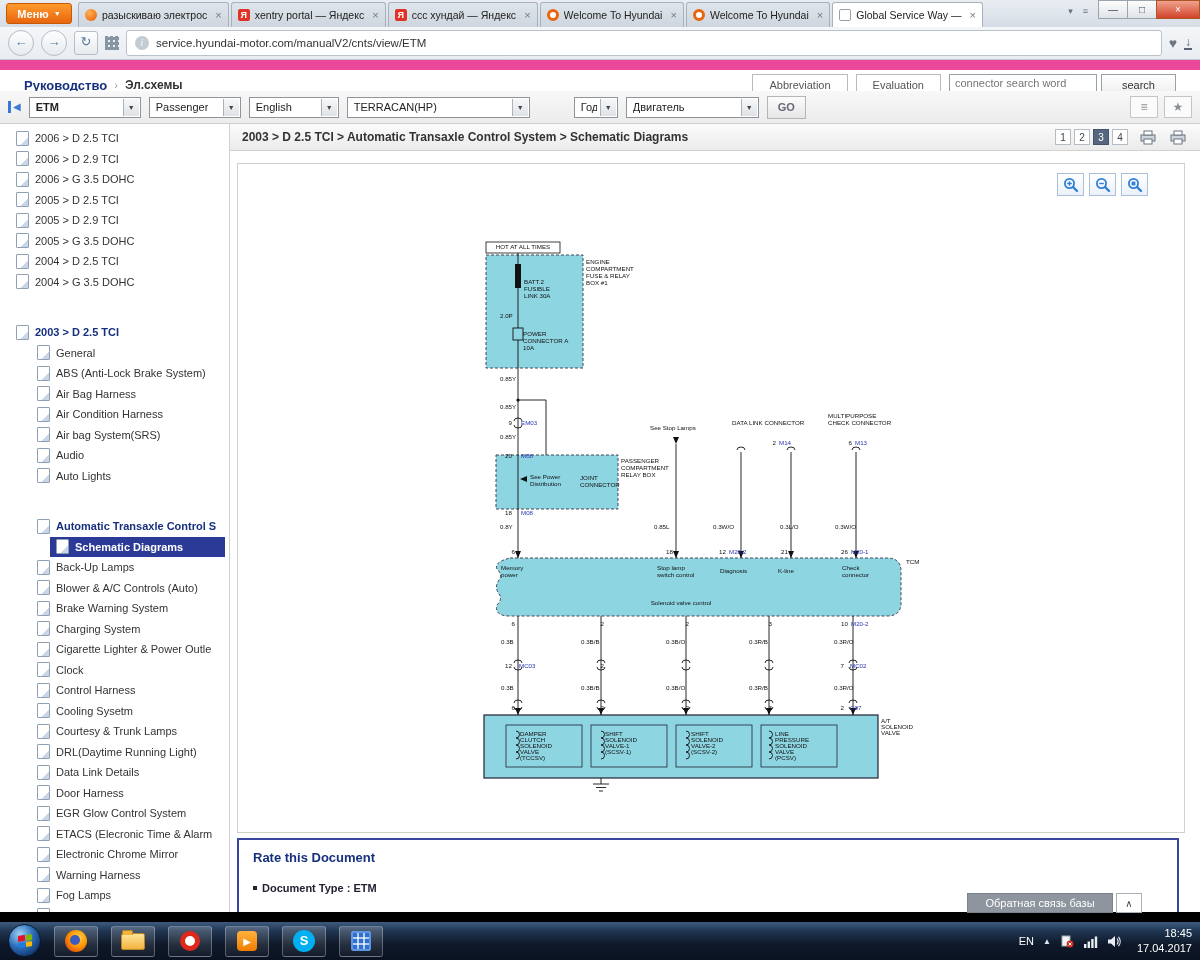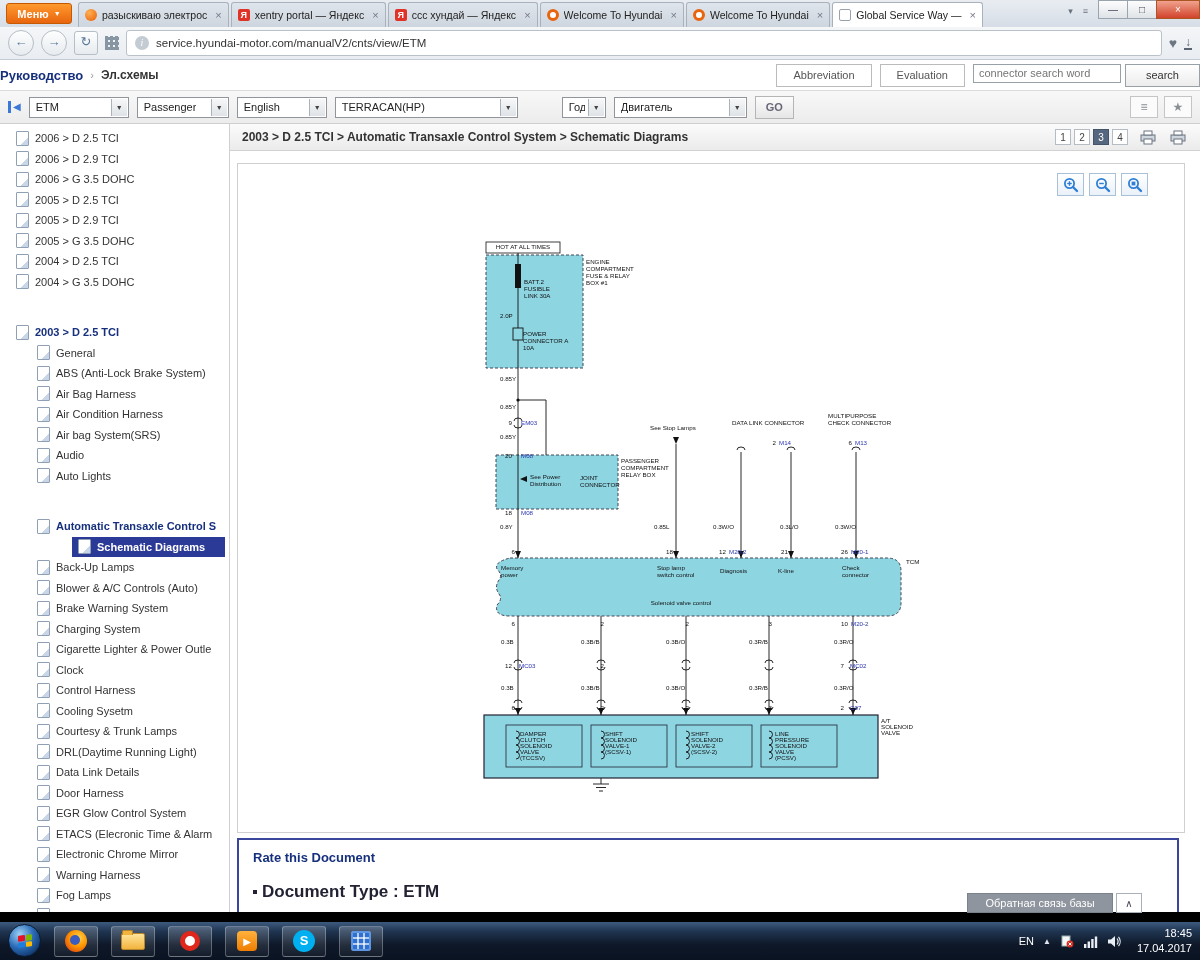--- a/index.html
+++ b/index.html
@@ -25,67 +25,67 @@
   .navbar{position:absolute;top:27px;height:33px;left:0;right:0;background:linear-gradient(#f4f6f8,#e9edf1);border-bottom:1px solid #c3cad1;display:flex;align-items:center;padding:0 8px;gap:7px;box-sizing:border-box;}
   .nav-btn{width:24px;height:24px;border-radius:50%;border:1px solid #b6bec6;background:linear-gradient(#fdfefe,#e7ebef);color:#5b7a9c;font-size:13px;text-align:center;line-height:22px;flex:none;}
   .nav-btn.sq{border-radius:3px;width:22px;height:22px;line-height:20px;}
   .grid-icon{width:14px;height:14px;flex:none;background:repeating-linear-gradient(0deg,#8895a3 0 3px,transparent 3px 5px),repeating-linear-gradient(90deg,#8895a3 0 3px,transparent 3px 5px);}
   .urlbar{flex:1;height:24px;background:#fff;border:1px solid #b9c1c9;border-radius:3px;display:flex;align-items:center;padding:0 8px;gap:7px;}
   .info-badge{width:14px;height:14px;border-radius:50%;background:#c3cbd3;color:#fff;font-size:10px;font-style:italic;text-align:center;line-height:14px;font-family:"Liberation Serif",serif;flex:none;}
   .url-text{font-size:11.5px;color:#333;text-align:right;}
   .heart-ic{font-size:14px;color:#6b7682;}
   .dl-ic{font-size:12px;color:#5a6470;border-bottom:2px solid #5a6470;line-height:11px;padding:0 1px;}
   
-  .pg-header{position:absolute;top:60px;left:0;right:0;height:31px;background:#fff;border-bottom:1px solid #dcdcdc;display:flex;align-items:center;padding:0 0;box-sizing:border-box;}
+  .pg-header{position:absolute;top:70px;left:0;right:0;height:31px;background:#fff;border-bottom:1px solid #dcdcdc;display:flex;align-items:center;padding:0 24px;box-sizing:border-box;}
   .bc-root{font-size:13px;font-weight:bold;color:var(--navy);}
   .bc-sep{color:#999;margin:0 7px;font-size:11px;}
   .bc-cur{font-size:12px;font-weight:bold;color:#333;}
   .hd-right{margin-left:auto;display:flex;align-items:flex-start;}
   .hd-btn{height:21px;padding:0 16px;border:1px solid #bbb;background:#fff;font-size:11px;color:#555;margin-left:8px;display:flex;align-items:center;}
   .hd-input{width:136px;height:17px;border:1px solid #98a0a8;font-size:11px;padding:0 5px;color:#333;margin-left:8px;}
   .hd-search{height:21px;padding:0 20px;border:1px solid #98a0a8;background:linear-gradient(#fff,#ececec);font-size:11px;color:#333;margin-left:4px;display:flex;align-items:center;}
   .toolbar{position:absolute;top:91px;height:33px;left:0;right:0;background:linear-gradient(#f8f8f8,#ececec);border-bottom:1px solid #cfcfcf;display:flex;align-items:center;padding:0 8px;gap:8px;box-sizing:border-box;}
   .collapse-btn{color:#3b78d8;font-size:10px;border-left:3px solid #3b78d8;padding-left:2px;height:12px;line-height:12px;}
   .tb-selects{display:flex;gap:8px;align-items:center;}
   .tb-select{height:21px;border:1px solid #8f959b;background:#fff;display:flex;align-items:center;font-size:11px;color:#222;position:relative;padding:0 20px 0 6px;box-sizing:border-box;}
   .tb-select .tb-val{white-space:nowrap;overflow:hidden;}
   .tb-select .arr{position:absolute;right:1px;top:1px;bottom:1px;width:15px;background:linear-gradient(#f6f7f8,#dfe3e7);border-left:1px solid #aab2ba;display:flex;align-items:center;justify-content:center;font-size:7px;color:#444;}
-  .tb-select.s0{width:100px;}.tb-select.s1{width:92px;}.tb-select.s2{width:90px;}.tb-select.s3{width:183px;}
+  .tb-select.s0{width:112px;font-weight:bold;}.tb-select.s1{width:92px;}.tb-select.s2{width:90px;}.tb-select.s3{width:183px;}
   .tb-select.s4{width:44px;margin-left:36px;}.tb-select.s5{width:133px;}
   .go-btn{height:21px;padding:0 10px;border:1px solid #b5b5b5;background:linear-gradient(#fcfcfc,#e6e6e6);font-size:11px;color:#667;font-weight:bold;display:flex;align-items:center;}
   .tb-icons{margin-left:auto;display:flex;gap:6px;}
   .tb-ic{width:26px;height:20px;border:1px solid #c5c5c5;background:#fbfbfb;text-align:center;line-height:20px;font-size:12px;color:#8a8f94;}
   
   .body{position:absolute;top:124px;left:0;right:0;height:788px;display:flex;border-radius:13px;}
   .sidebar{width:230px;flex:none;border-right:1px solid #d0d0d0;padding-top:4px;box-sizing:border-box;overflow:hidden;background:#fff;}
   .tree-row{height:20.5px;display:flex;align-items:center;gap:6px;font-size:11px;color:#333;padding-left:16px;white-space:nowrap;overflow:hidden;}
   .tree-row.lvl1{padding-left:37px;}
   .tree-row.parent{color:#16307e;font-weight:bold;margin-top:30px;}
-  .tree-row.lvl2{padding-left:6px;margin-left:72px;margin-right:4px;}
+  .tree-row.lvl2{padding-left:6px;margin-left:50px;margin-right:4px;}
   .tree-row.selected{background:var(--selbg);color:#fff;font-weight:bold;}
   .tree-icon{width:11px;height:13px;flex:none;border:1px solid #8fa0b5;border-radius:1px;background:linear-gradient(135deg,#fff 70%,#c9d6e8 70%);}
   .main{flex:1;position:relative;background:#fff;overflow:hidden;}
   .content-header{position:absolute;top:0;left:0;right:0;height:27px;background:linear-gradient(#fbfbfb,#ebebeb);border-bottom:1px solid #d2d2d2;display:flex;align-items:center;padding:0 12px;box-sizing:border-box;}
   .content-title{font-size:12px;font-weight:bold;color:#333;}
   .pager{margin-left:auto;display:flex;gap:3px;align-items:center;}
   .pg-btn{width:16px;height:16px;border:1px solid #b5bcc4;background:#fff;font-size:10px;color:#444;text-align:center;line-height:16px;box-sizing:border-box;}
   .pg-btn.active{background:#55677e;border-color:#44546a;color:#fff;}
   .print-ic{margin-left:10px;}
   .diagram-box{position:absolute;left:7px;top:39px;width:946px;height:668px;border:1px solid #cfcfcf;}
   .zoom-bar{position:absolute;top:9px;right:36px;display:flex;gap:5px;}
   .zoom-btn{width:25px;height:21px;border:1px solid #a9c0d8;background:linear-gradient(#fff,#eaf1f8);display:flex;align-items:center;justify-content:center;}
   .schematic{position:absolute;left:218px;top:64px;}
   .schematic text{font-size:6.2px;font-family:"Liberation Sans",sans-serif;}
   .cyan{fill:var(--cyan);}
   .dash{stroke:#445;stroke-width:1;stroke-dasharray:3 2;}
   .solid{stroke:#223;stroke-width:1.2;}
   .sub{fill:none;stroke:#223;stroke-width:0.8;}
   .rate-box{position:absolute;left:7px;top:714px;width:942px;height:76px;border:2px solid #39469c;background:#fff;padding:10px 14px;box-sizing:border-box;}
   .rate-title{font-size:13px;font-weight:bold;color:var(--navy);}
-  .rate-doc{margin-top:17px;font-size:17px;font-weight:bold;color:#223;display:flex;align-items:center;gap:5px;}
+  .rate-doc{margin-top:17px;font-size:11px;font-weight:bold;color:#223;display:flex;align-items:center;gap:5px;}
   .bullet{width:4px;height:4px;background:#223;flex:none;}
   .feedback-btn{position:absolute;left:967px;top:893px;width:146px;height:20px;background:#8e959e;color:#fff;font-size:11px;border:1px solid #7a828c;display:flex;align-items:center;justify-content:center;box-sizing:border-box;z-index:5;}
   .collapse-up{position:absolute;left:1116px;top:893px;width:26px;height:20px;background:#fff;border:1px solid #a9b0b8;display:flex;align-items:center;justify-content:center;font-size:10px;color:#445;box-sizing:border-box;z-index:5;}
   .black-band{position:absolute;top:912px;height:10px;left:0;right:0;background:#000;}
   
   .taskbar{position:absolute;top:922px;height:38px;left:0;right:0;background:linear-gradient(#3d5a7e 0%,#1f3450 25%,#0e1828 60%,#0a1322 100%);}
   .start-orb{position:absolute;left:8px;top:2px;width:33px;height:33px;border-radius:50%;background:radial-gradient(circle at 35% 30%,#9fd2f5,#2b6cb8 45%,#123a6e 78%,#0a2448);border:1px solid #0a1c33;box-sizing:border-box;display:flex;align-items:center;justify-content:center;}
   .orb-flag{width:14px;height:12px;display:grid;grid-template-columns:1fr 1fr;grid-template-rows:1fr 1fr;gap:1px;transform:skewY(-6deg);}
   .orb-flag span{border-radius:1px;}
   .of1{background:#e81123;}.of2{background:#7db700;}.of3{background:#1d7ee0;}.of4{background:#ffb900;}

